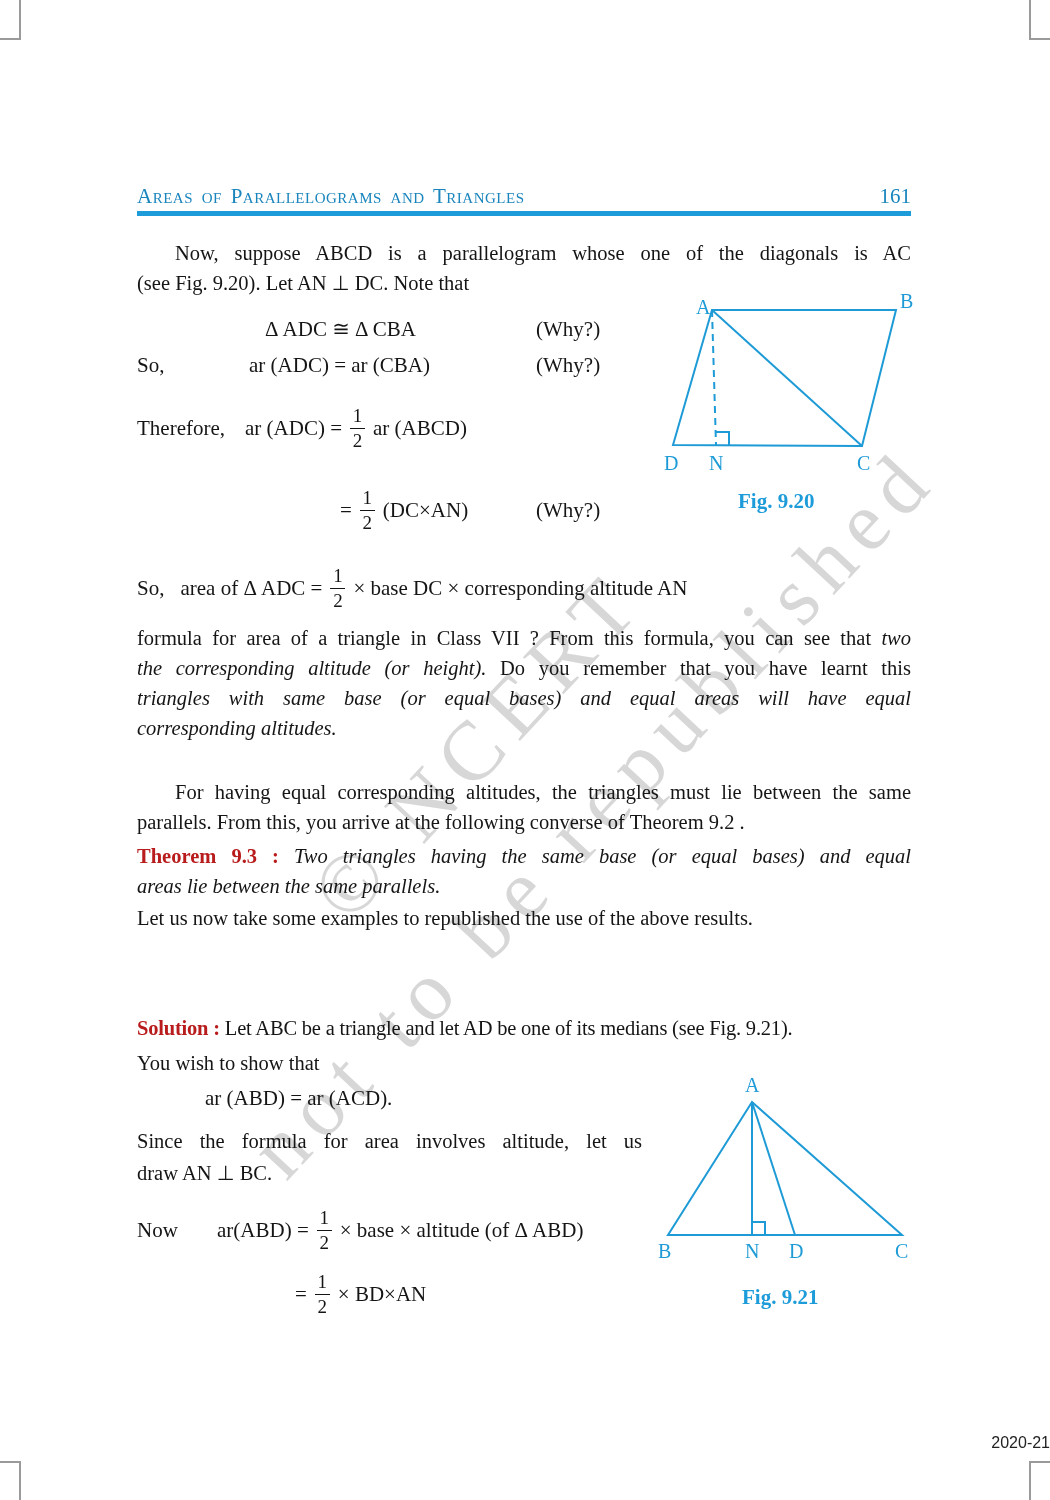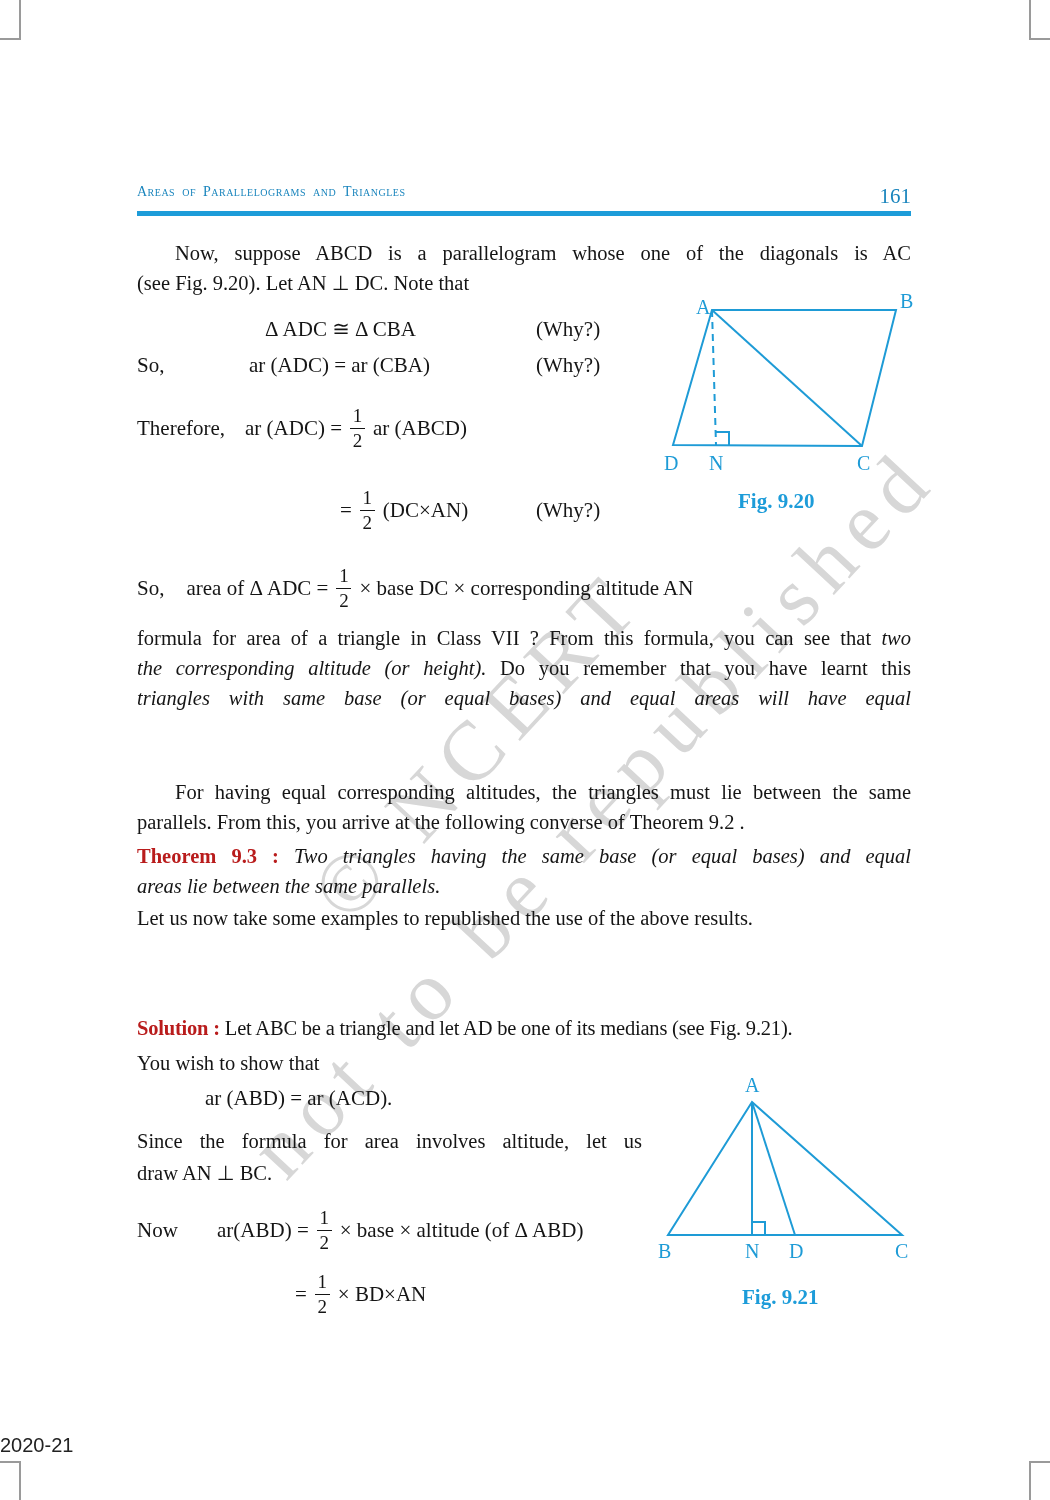--- a/index.html
+++ b/index.html
@@ -12,21 +12,21 @@
   
   .watermark {
     position:absolute; left:75px; top:660px; width:900px; z-index:0;
     transform:rotate(-47deg); transform-origin:center;
     color:#d7d7d7; font-size:84px; line-height:130px; letter-spacing:12px;
     white-space:nowrap; text-align:center; font-family:"Liberation Serif", serif;
   }
   
   .hdr-title {
     position:absolute; left:137px; top:184px; font-variant:small-caps;
-    font-size:14px; letter-spacing:0.5px; word-spacing:3px; color:#1a85bd;
+    font-size:21px; letter-spacing:0.5px; word-spacing:3px; color:#1a85bd;
   }
   .hdr-num { position:absolute; right:139px; top:184px; font-size:21px; color:#1a85bd; }
   .hdr-rule { position:absolute; left:137px; top:211px; width:774px; height:5px; background:#1d9cd9; }
   
   .para {
     position:absolute; left:137px; width:774px; z-index:1;
     font-size:20.5px; line-height:30px; color:#151515;
   }
   .ln { text-align:justify; }
   .jl { text-align-last:justify; }
@@ -41,22 +41,22 @@
   }
   .eqrow .abs { position:absolute; top:0; line-height:30px; }
   .frac { display:inline-flex; flex-direction:column; align-items:center; font-size:19px; line-height:1.05; margin:0 8px; }
   .frac-bar { width:15px; height:0; border-top:1.7px solid #151515; margin:2px 0; }
   
   .figsvg { position:absolute; z-index:1; }
   .figcap { position:absolute; z-index:1; color:#1d9cd9; font-weight:bold; font-size:21px; }
   .figlabel { font-family:"Liberation Serif", serif; font-size:20px; fill:#1e9bd6; }
   
   .footer {
-    position:absolute; left:0; width:100%; top:1434px; text-align:left;
-    font-family:"Liberation Sans", sans-serif; font-size:20px; color:#222; z-index:1;
+    position:absolute; left:0; width:100%; top:1434px; text-align:right;
+    font-family:"Liberation Sans", sans-serif; font-size:16px; color:#222; z-index:1;
   }
 </style>
 </head>
 <body>
 
 <div class="page">
 
   <div class="crop" style="left:19px;top:0;width:2px;height:39px"></div>
   <div class="crop" style="left:0;top:38px;width:21px;height:2px"></div>
   <div class="crop" style="left:1029px;top:0;width:2px;height:39px"></div>
@@ -123,33 +123,34 @@
     <text class="figlabel" x="36" y="22">A</text>
     <text class="figlabel" x="240" y="16">B</text>
     <text class="figlabel" x="4" y="178">D</text>
     <text class="figlabel" x="49" y="178">N</text>
     <text class="figlabel" x="197" y="178">C</text>
   </svg>
   <div class="figcap" style="left:738px;top:489px">Fig. 9.20</div>
 
   <div class="eqrow" style="top:556px;height:64px">
     <span>So,</span>
-    <span style="margin-left:22px">area of  Δ ADC =</span>
+    <span style="margin-left:16px">area of  Δ ADC =</span>
     <span class="frac">
       <span>1</span>
       <span class="frac-bar"></span>
       <span>2</span>
     </span>
     <span>× base DC × corresponding altitude AN</span>
   </div>
 
   <div class="para" style="top:623px">
     <div class="ln jl"><span>formula for area of a triangle in Class VII ? From this formula, you can see that </span><span class="it">two</span></div>
     <div class="ln jl"><span class="it">the corresponding altitude (or height).</span><span> Do you remember that you have learnt this</span></div>
     <div class="ln jl it">triangles with same base (or equal bases) and equal areas will have equal</div>
+    <div class="ln it">corresponding altitudes.</div>
   </div>
 
   <div class="para" style="top:777px">
     <div class="ln jl indent">For having equal corresponding altitudes, the triangles must lie between the same</div>
     <div class="ln">parallels. From this, you arrive at the following converse of Theorem 9.2 .</div>
   </div>
 
   <div class="para" style="top:841px">
     <div class="ln jl"><span class="accent">Theorem 9.3 : </span><span class="it">Two triangles having the same base (or equal bases) and equal</span></div>
     <div class="ln it">areas lie between the same parallels.</div>

